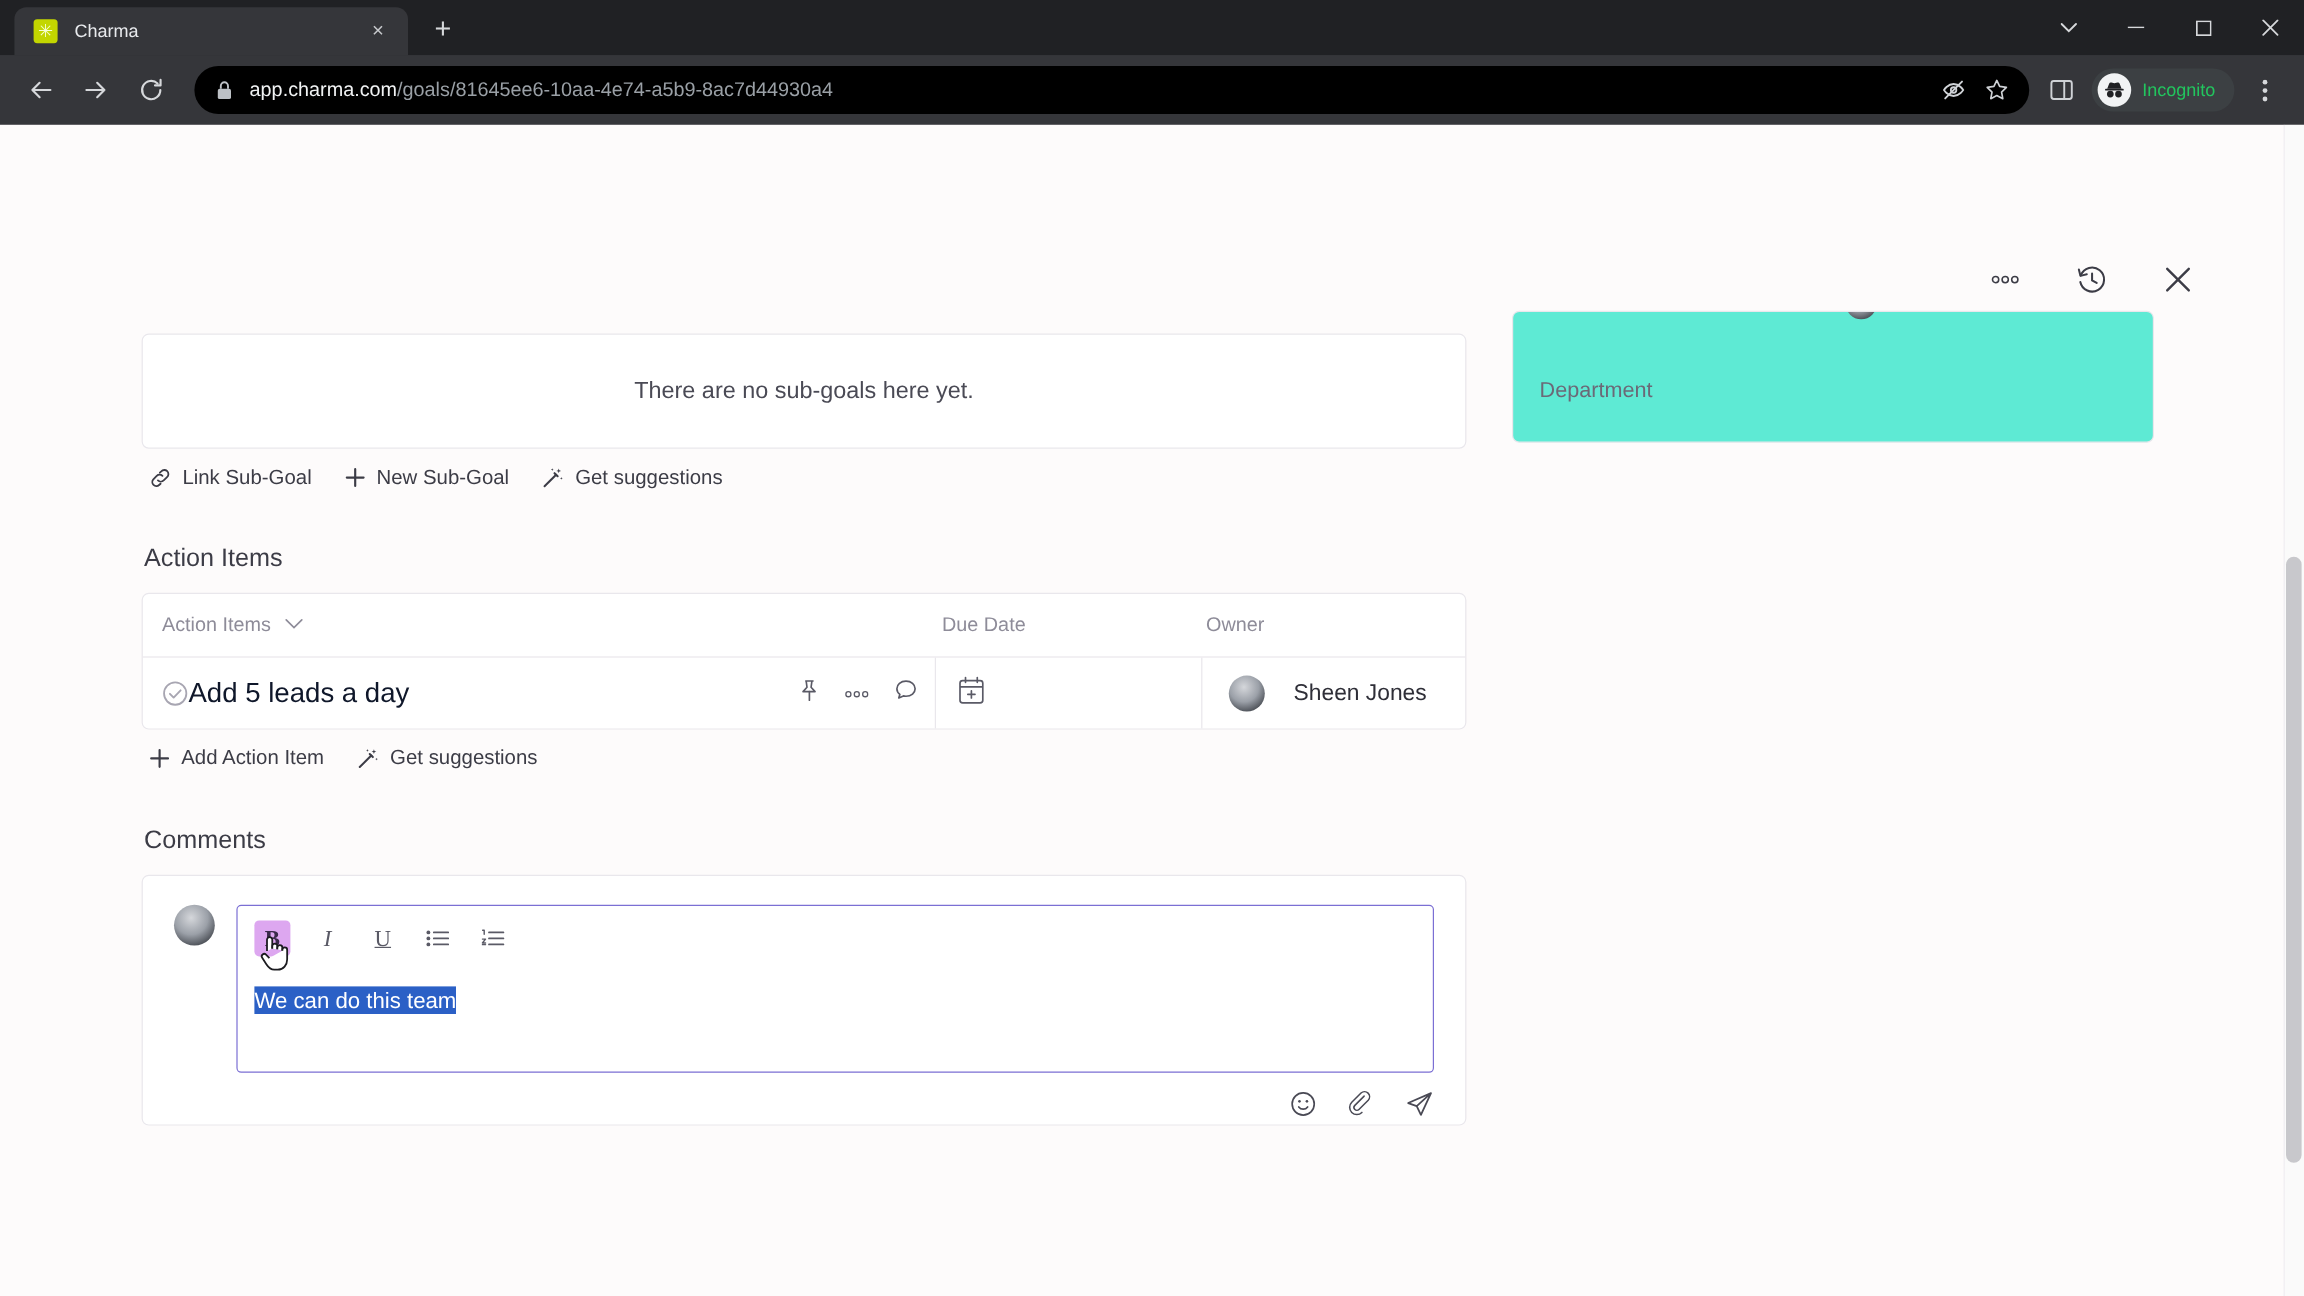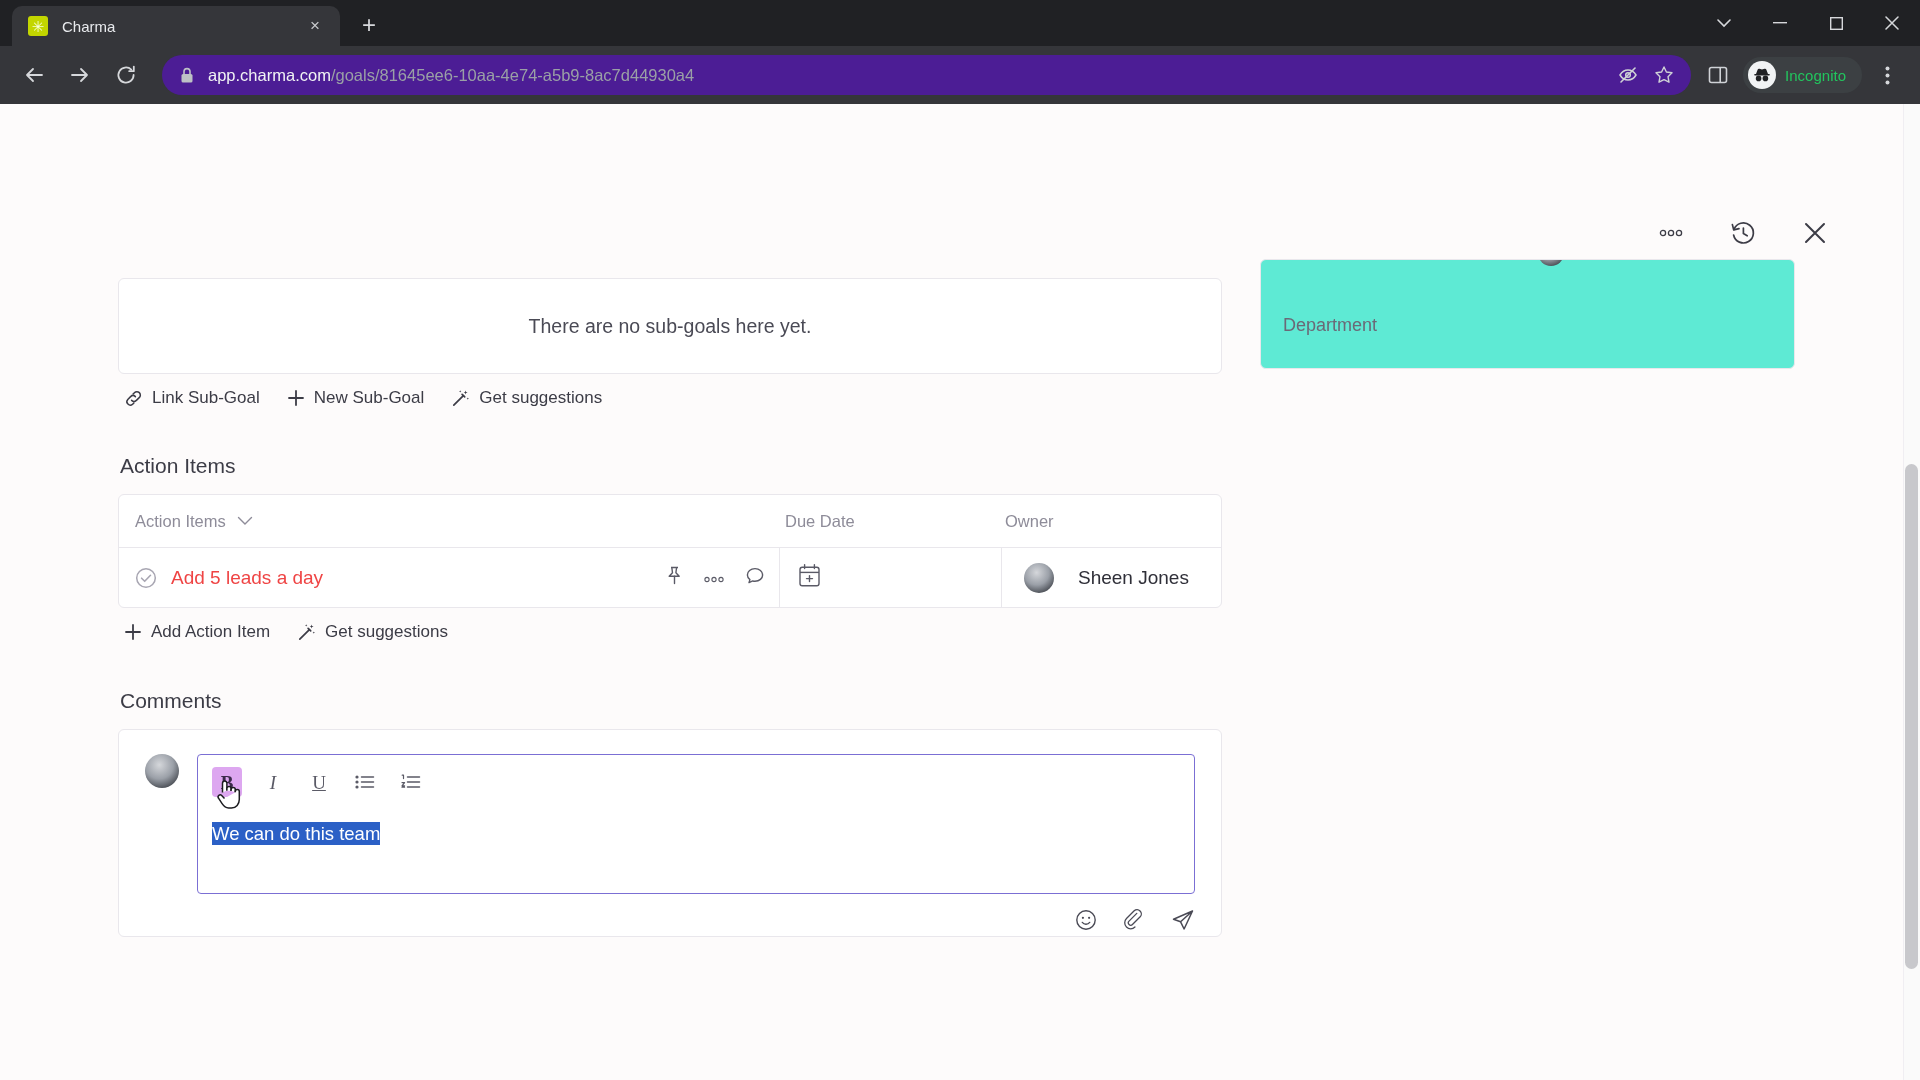--- a/index.html
+++ b/index.html
@@ -33,21 +33,21 @@
     color: #d6d8db; font-size: 24px; border-radius: 50%; }
   .win-ctrls { margin-left: auto; display: flex; align-items: center; height: 46px; }
   .win-btn { width: 56px; height: 46px; display: flex; align-items: center; justify-content: center;
     color: #d6d8db; font-size: 14px; }
   .win-btn svg { display: block; }
 
   .toolbar { height: 58px; display: flex; align-items: center; padding: 0 14px; background: #35363a; }
   .nav-btn { width: 40px; height: 40px; display: flex; align-items: center; justify-content: center;
     color: #d6d8db; margin-right: 6px; border-radius: 50%; }
   .omnibox {
-    flex: 1 1 auto; height: 40px; background: #4c1d95; border-radius: 20px;
+    flex: 1 1 auto; height: 40px; background: #000000; border-radius: 20px;
     display: flex; align-items: center; padding: 0 10px 0 18px; margin: 0 10px;
     min-width: 0;
   }
   .lock-icon { color: #bdc1c6; margin-right: 14px; display: flex; }
   .url { font-size: 16.5px; white-space: nowrap; overflow: hidden; }
   .url .host { color: #f1f3f4; }
   .url .path { color: #9aa0a6; }
   .omni-right { margin-left: auto; display: flex; align-items: center; gap: 2px; }
   .omni-ic { width: 34px; height: 34px; display: flex; align-items: center; justify-content: center; color: #cfd2d6; }
   .incognito-pill {
@@ -89,21 +89,21 @@
   .ai-head { display: flex; height: 52px; align-items: center; }
   .ai-head .c1 { flex: 0 0 660px; display: flex; align-items: center; gap: 11px; padding-left: 16px; }
   .ai-head .c2 { flex: 0 0 222px; padding-left: 6px; }
   .ai-head .c3 { flex: 1 1 auto; padding-left: 4px; }
   .ai-head-label { color: #8e8c99; font-size: 16.5px; }
   .ai-body { display: flex; height: 60px; align-items: stretch; border-top: 1px solid #e9e7ec; }
   .ai-c1 { flex: 0 0 660px; display: flex; align-items: center; padding: 0 14px 0 16px; }
   .ai-c2 { flex: 0 0 222px; display: flex; align-items: center; padding-left: 18px; border-left: 1px solid #e9e7ec; }
   .ai-c3 { flex: 1 1 auto; display: flex; align-items: center; gap: 24px; padding-left: 22px; border-left: 1px solid #e9e7ec; }
   .check-circle { width: 22px; height: 22px; flex: 0 0 auto; color: #a8a6b2; }
-  .ai-title { font-size: 19px; color: #ef4444; margin-left: 14px; }
+  .ai-title { font-size: 23px; color: #0f172a; }
   .row-icons { margin-left: auto; display: flex; align-items: center; gap: 21px; color: #5a5a66; }
   .avatar-sm { width: 30px; height: 30px; border-radius: 50%; flex: 0 0 auto;
     background: radial-gradient(circle at 42% 32%, #d5d7db 0%, #9ba0a8 46%, #4d5158 78%, #24262a 100%); }
   .owner-name { font-size: 19px; color: #2f2f38; }
 
   
   .comments-empty { height: 168px; display: flex; align-items: center; justify-content: center;
     border-bottom: 1px solid #eceaf0; }
   .comment-compose { display: flex; align-items: flex-start; gap: 18px; padding: 24px 26px 0 26px; }
   .avatar-md { width: 34px; height: 34px; border-radius: 50%; flex: 0 0 auto;

